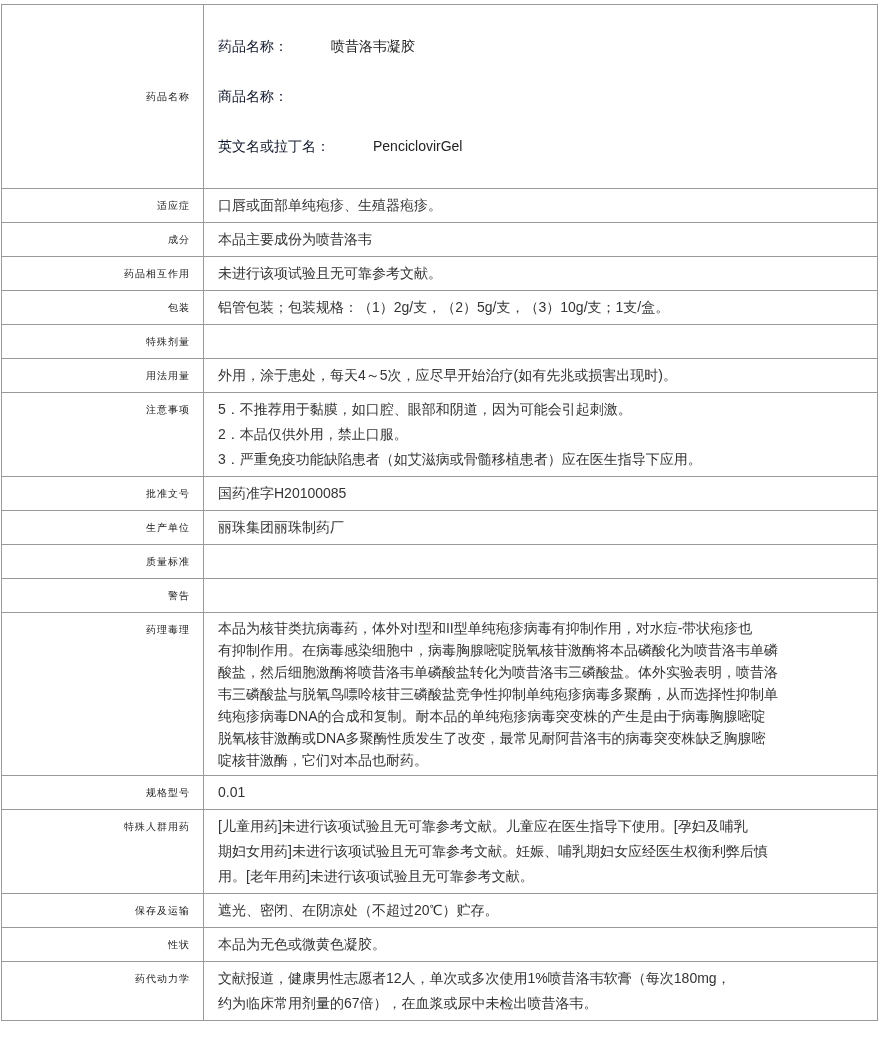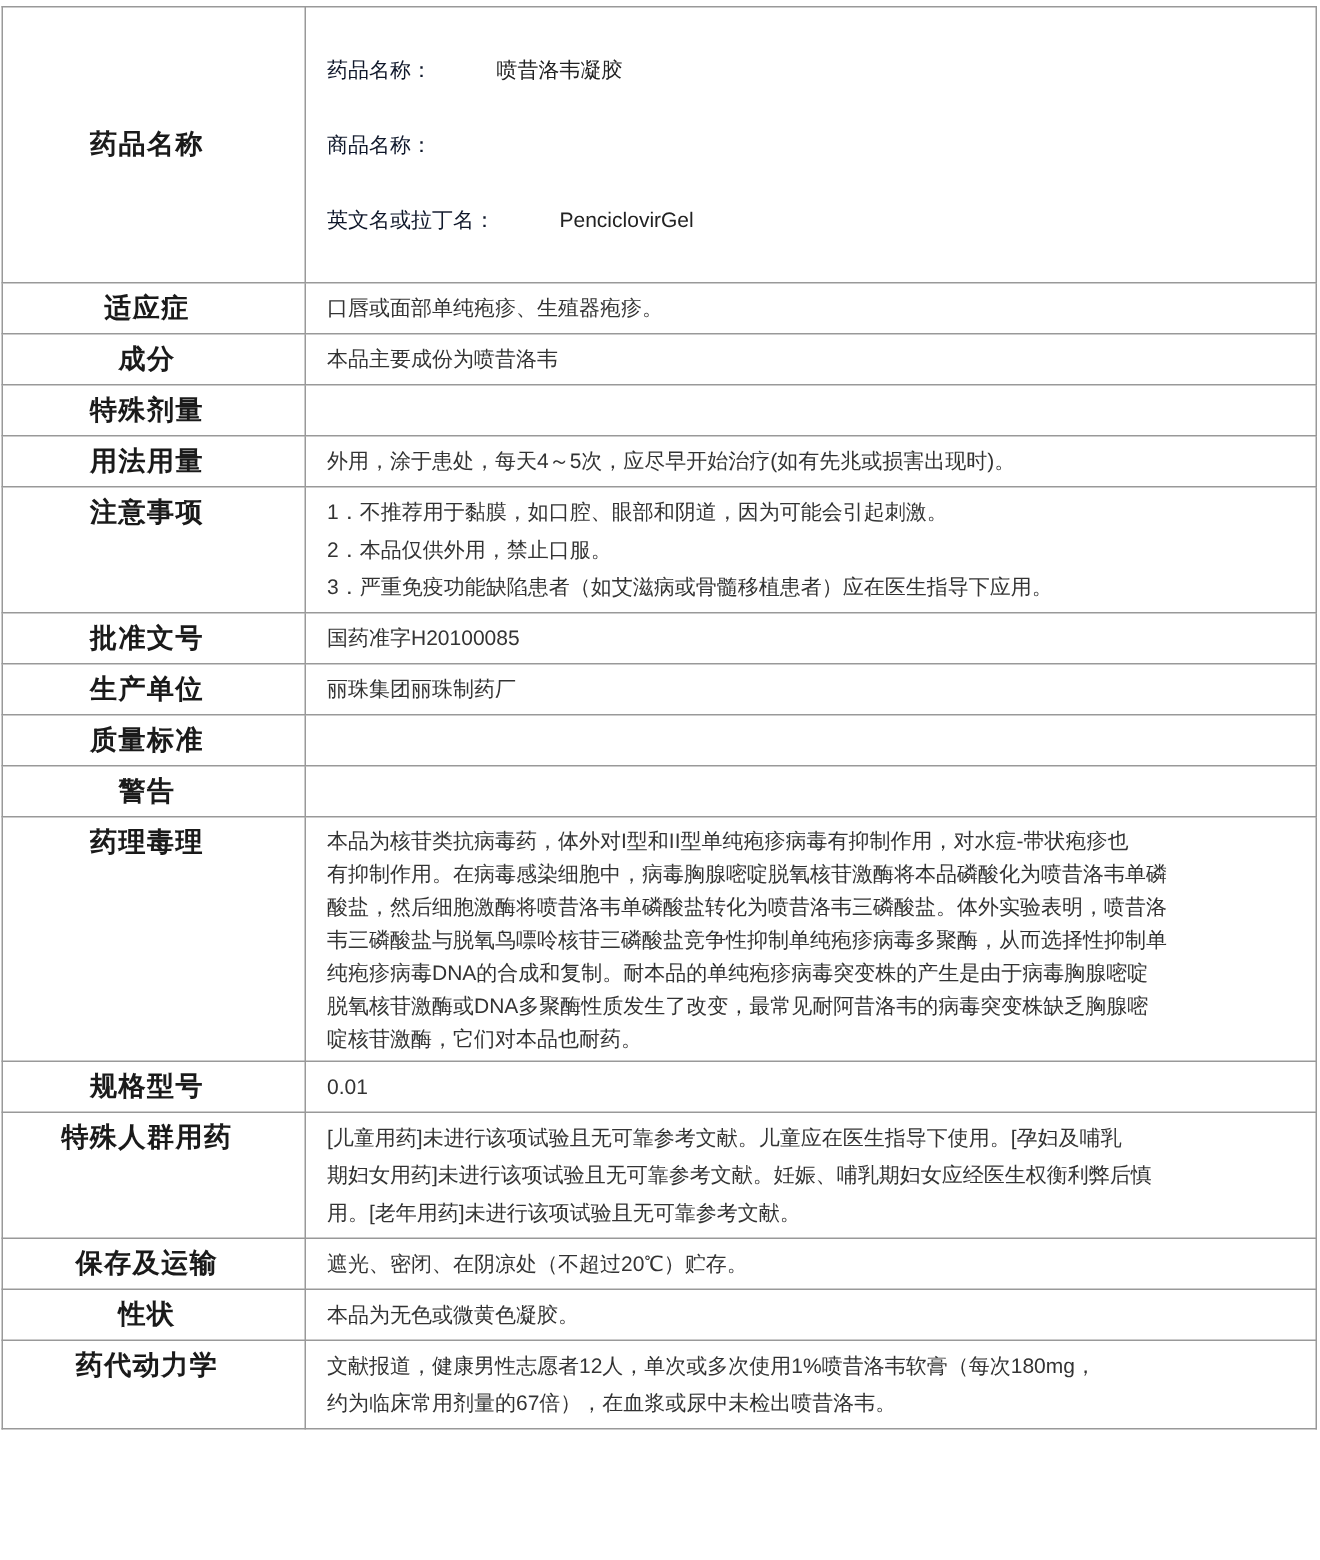--- a/index.html
+++ b/index.html
@@ -20,23 +20,23 @@
     border-collapse: collapse;
     width: 877px;
     table-layout: fixed;
   }
   table.drug-table td {
     border: 1px solid #999999;
     vertical-align: top;
   }
   td.label-cell {
     width: 202px;
-    text-align: center;
-    font-weight: bold;
-    font-size: 18px;
+    text-align: right;
+    font-weight: normal;
+    font-size: 10px;
     color: #1a1a1a;
     padding: 4px 13px 4px 4px;
     line-height: 25px;
     letter-spacing: 1px;
   }
   td.content-cell {
     font-size: 14px;
     color: #333333;
     padding: 4px 12px 4px 14px;
     line-height: 25px;
@@ -65,30 +65,38 @@
       </tr>
       <tr>
         <td class="label-cell">适应症</td>
         <td class="content-cell">口唇或面部单纯疱疹、生殖器疱疹。</td>
       </tr>
       <tr>
         <td class="label-cell">成分</td>
         <td class="content-cell">本品主要成份为喷昔洛韦</td>
       </tr>
       <tr>
+        <td class="label-cell">药品相互作用</td>
+        <td class="content-cell">未进行该项试验且无可靠参考文献。</td>
+      </tr>
+      <tr>
+        <td class="label-cell">包装</td>
+        <td class="content-cell">铝管包装；包装规格：（1）2g/支，（2）5g/支，（3）10g/支；1支/盒。</td>
+      </tr>
+      <tr>
         <td class="label-cell">特殊剂量</td>
         <td class="content-cell"></td>
       </tr>
       <tr>
         <td class="label-cell">用法用量</td>
         <td class="content-cell">外用，涂于患处，每天4～5次，应尽早开始治疗(如有先兆或损害出现时)。</td>
       </tr>
       <tr>
         <td class="label-cell">注意事项</td>
-        <td class="content-cell">1．不推荐用于黏膜，如口腔、眼部和阴道，因为可能会引起刺激。
+        <td class="content-cell">5．不推荐用于黏膜，如口腔、眼部和阴道，因为可能会引起刺激。
 2．本品仅供外用，禁止口服。
 3．严重免疫功能缺陷患者（如艾滋病或骨髓移植患者）应在医生指导下应用。</td>
       </tr>
       <tr>
         <td class="label-cell">批准文号</td>
         <td class="content-cell">国药准字H20100085</td>
       </tr>
       <tr>
         <td class="label-cell">生产单位</td>
         <td class="content-cell">丽珠集团丽珠制药厂</td>

